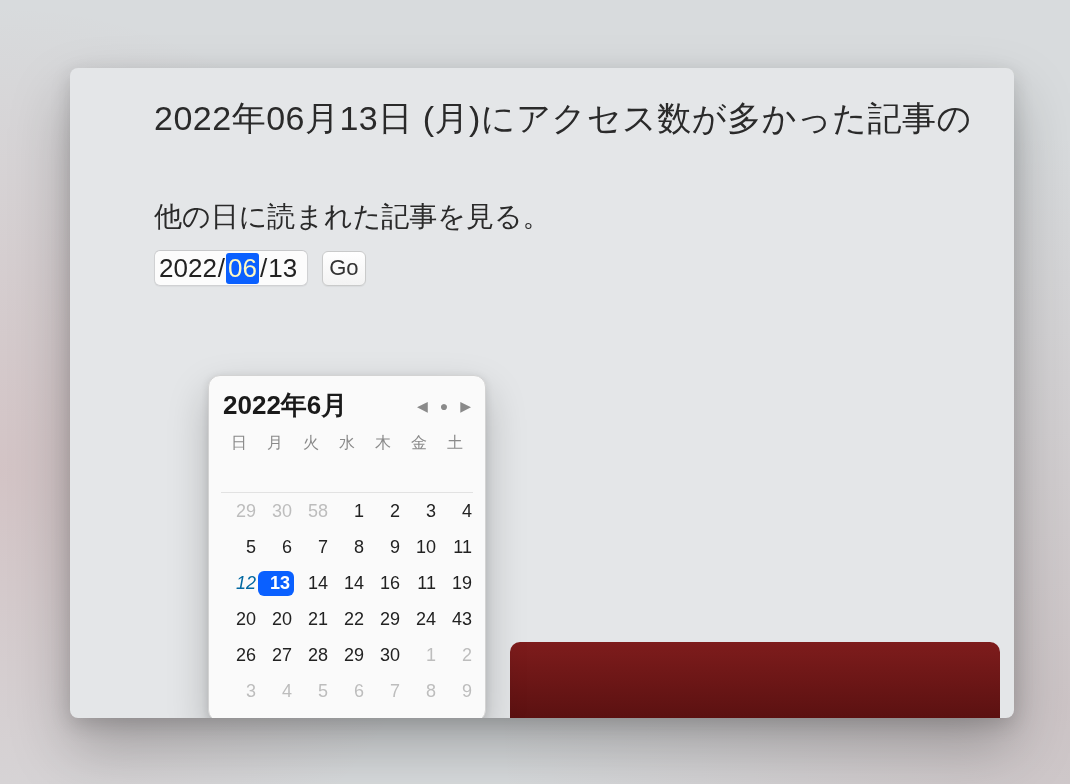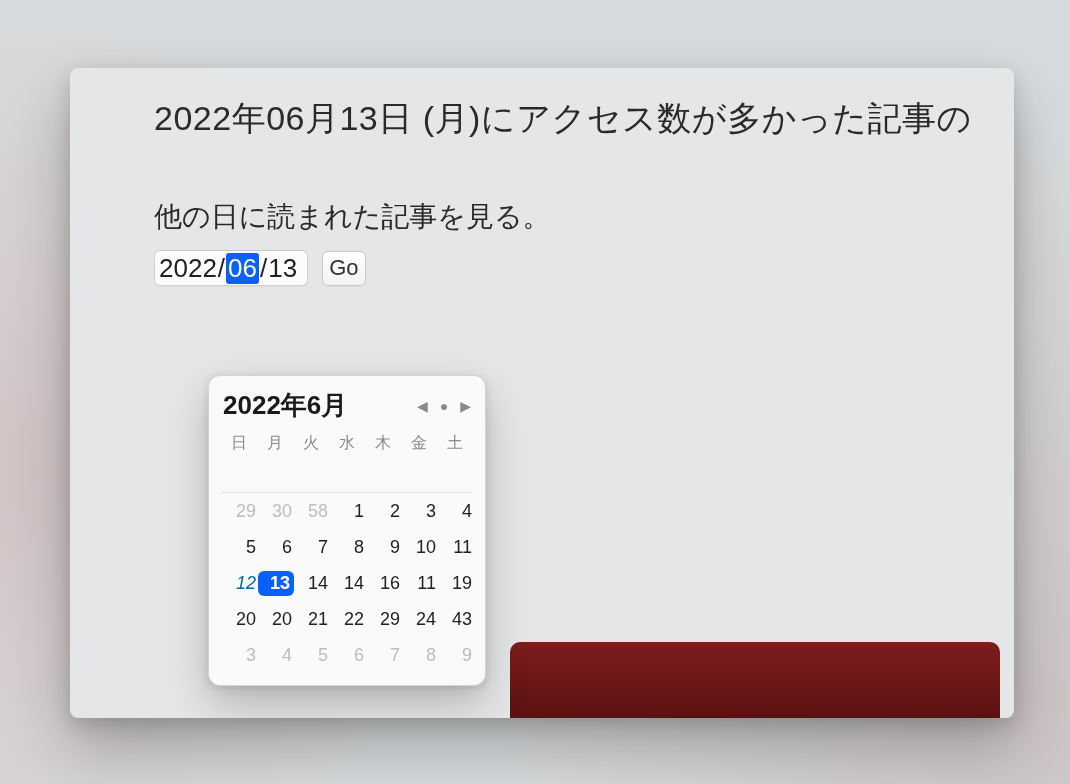--- a/index.html
+++ b/index.html
@@ -267,20 +267,29 @@
           <tr>
             <td>20</td>
             <td>20</td>
             <td>21</td>
             <td>22</td>
             <td>29</td>
             <td>24</td>
             <td>43</td>
           </tr>
           <tr>
+            <td>26</td>
+            <td>27</td>
+            <td>28</td>
+            <td>29</td>
+            <td>30</td>
+            <td class="off">1</td>
+            <td class="off">2</td>
+          </tr>
+          <tr>
             <td class="off">3</td>
             <td class="off">4</td>
             <td class="off">5</td>
             <td class="off">6</td>
             <td class="off">7</td>
             <td class="off">8</td>
             <td class="off">9</td>
           </tr>
         </tbody>
     </table>

